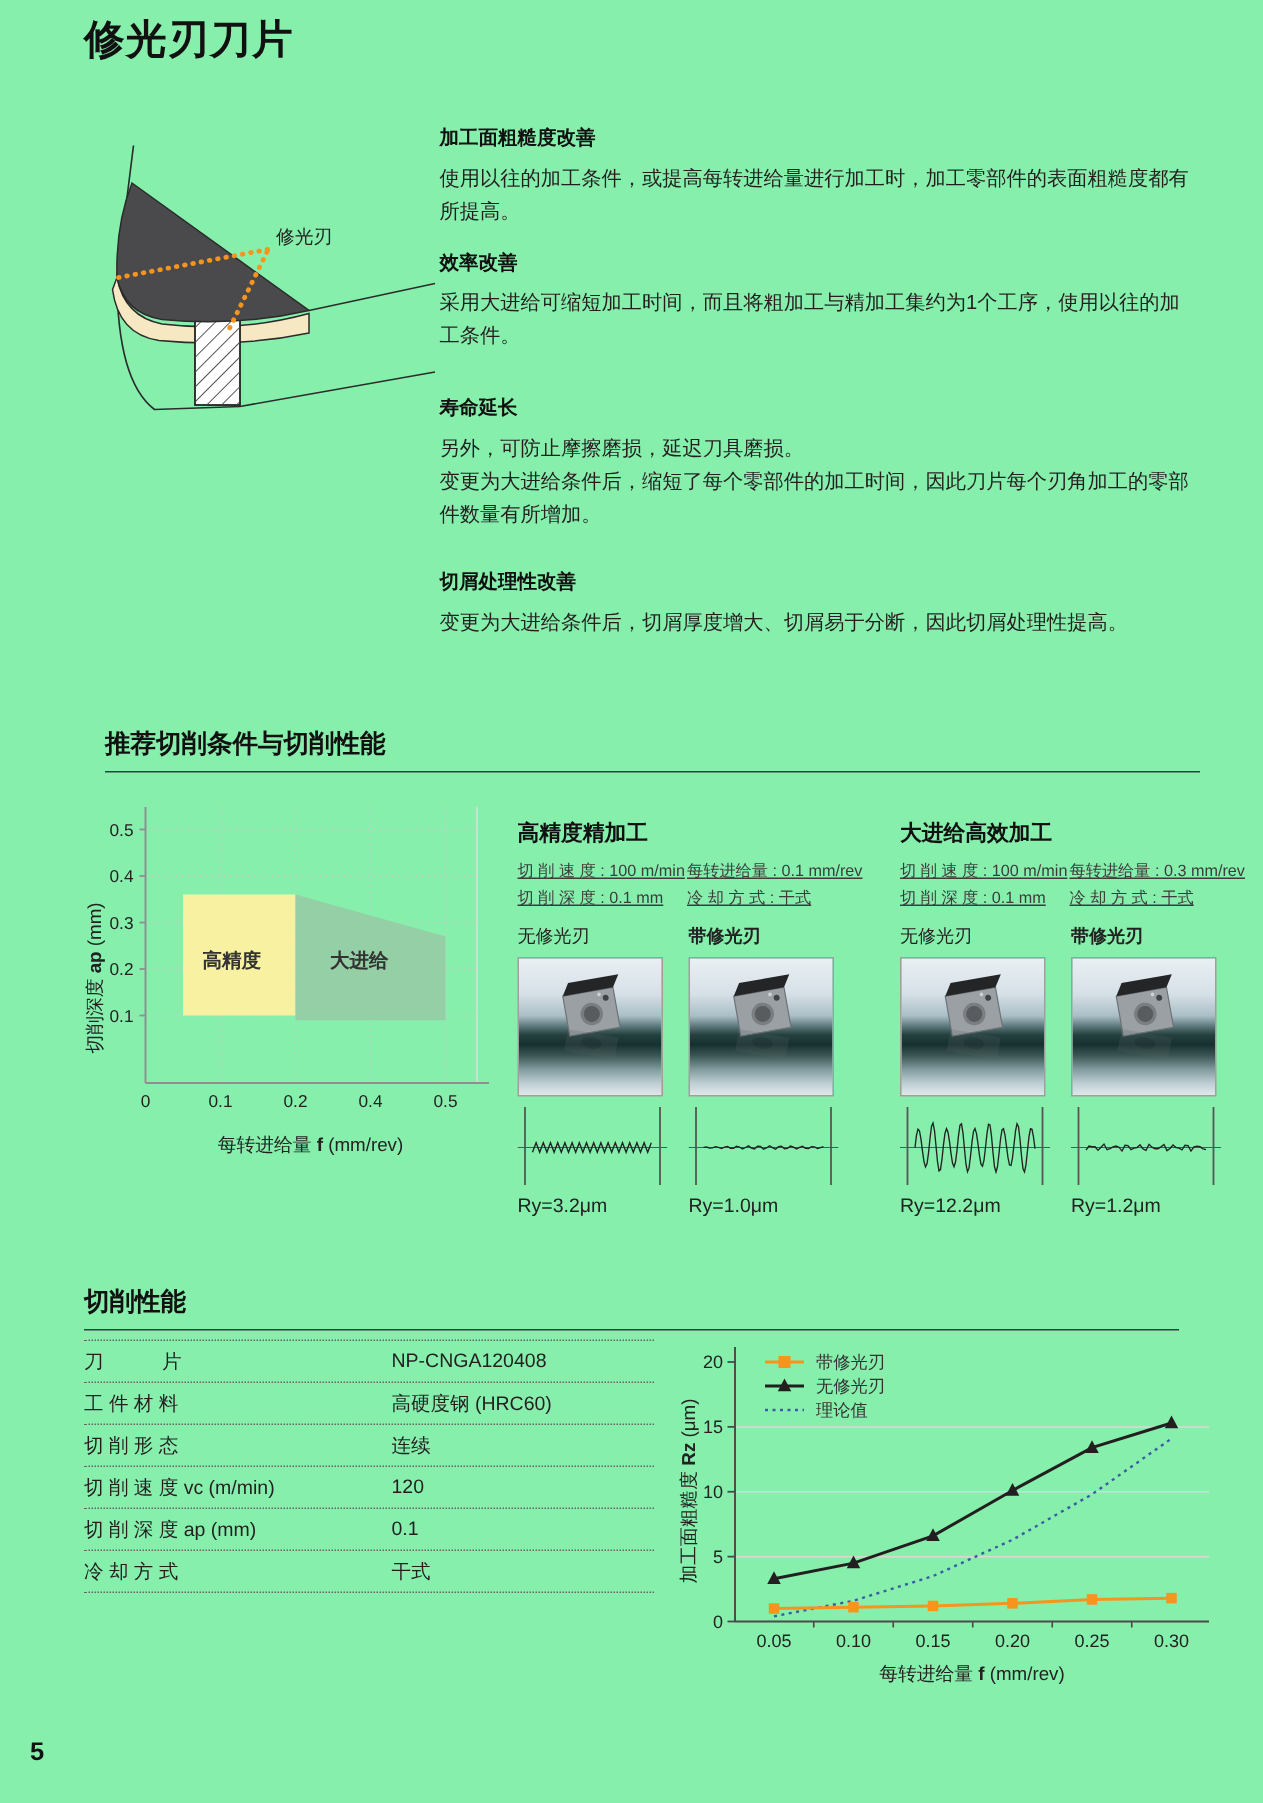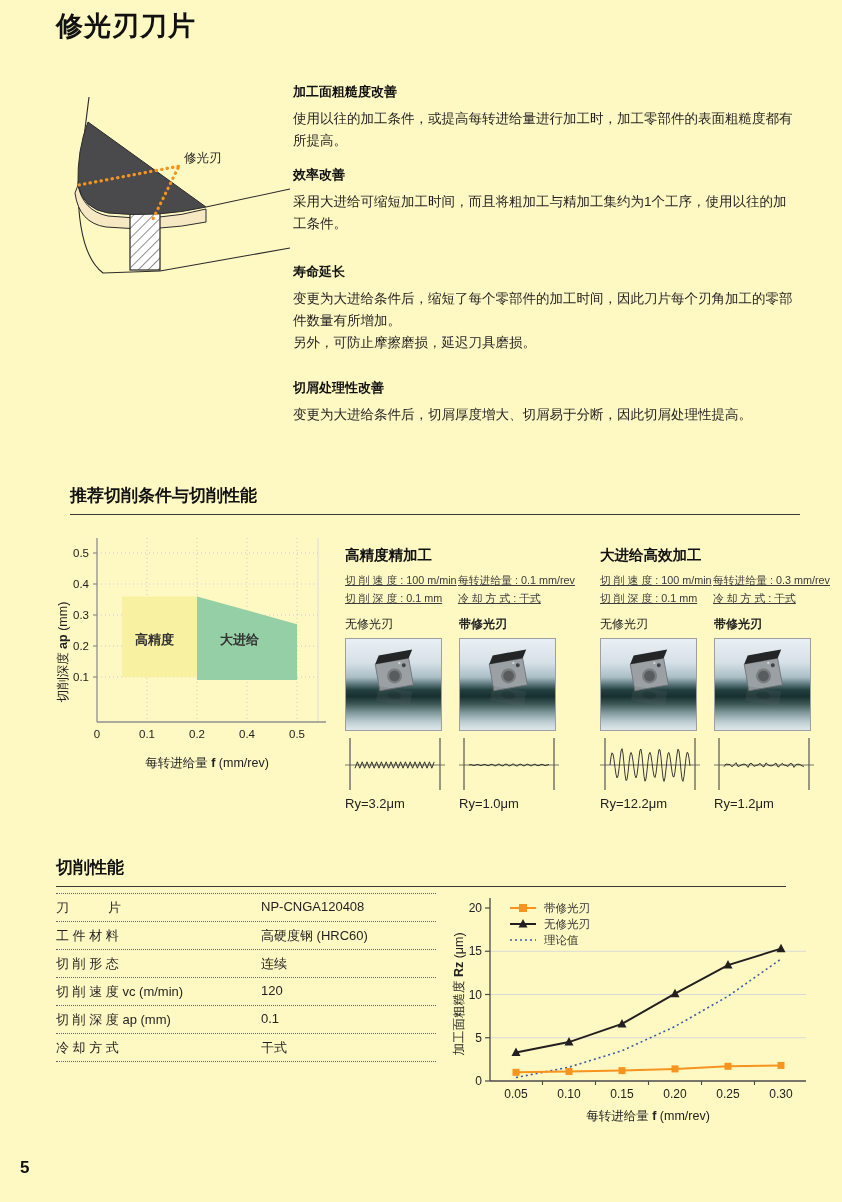--- a/index.html
+++ b/index.html
@@ -1,16 +1,16 @@
 <!DOCTYPE html>
 <html><head>
 <meta charset="utf-8">
 <style>
   html,body{margin:0;padding:0;background:#ffffff;}
-  .page{position:relative;width:842px;height:1202px;background:#fef9c3;overflow:hidden;
+  .page{position:relative;width:842px;height:1202px;background:#86efac;overflow:hidden;
         font-family:"Liberation Sans","DejaVu Sans",sans-serif;color:#231f20;}
   .abs{position:absolute;}
   h1.title{margin:0;font-size:27px;font-weight:800;letter-spacing:1px;color:#111;}
   .feature{width:500px;}
   .feature h3{margin:0 0 7px 0;font-size:13px;font-weight:700;color:#111;}
   .feature p{margin:0;font-size:13.5px;line-height:1.62;color:#231f20;}
   .sec-head{width:730px;border-bottom:1px solid #3a3a3a;padding-bottom:7px;}
   .sec-head h2{margin:0;font-size:17px;font-weight:700;color:#111;}
   .proc-group{width:235px;}
   .proc-group h4{margin:0;font-size:14.5px;font-weight:700;color:#111;}
@@ -71,22 +71,22 @@
   <div class="feature abs" style="left:293px;top:83px;">
     <h3>加工面粗糙度改善</h3>
     <p>使用以往的加工条件，或提高每转进给量进行加工时，加工零部件的表面粗糙度都有所提高。</p>
   </div>
   <div class="feature abs" style="left:293px;top:166px;">
     <h3>效率改善</h3>
     <p>采用大进给可缩短加工时间，而且将粗加工与精加工集约为1个工序，使用以往的加工条件。</p>
   </div>
   <div class="feature abs" style="left:293px;top:263px;">
     <h3>寿命延长</h3>
+    <p>另外，可防止摩擦磨损，延迟刀具磨损。</p>
     <p>变更为大进给条件后，缩短了每个零部件的加工时间，因此刀片每个刃角加工的零部件数量有所增加。</p>
-    <p>另外，可防止摩擦磨损，延迟刀具磨损。</p>
   </div>
   <div class="feature abs" style="left:293px;top:379px;">
     <h3>切屑处理性改善</h3>
     <p>变更为大进给条件后，切屑厚度增大、切屑易于分断，因此切屑处理性提高。</p>
   </div>
 
   <div class="sec-head abs" style="left:70px;top:484px;">
     <h2>推荐切削条件与切削性能</h2>
   </div>
 

